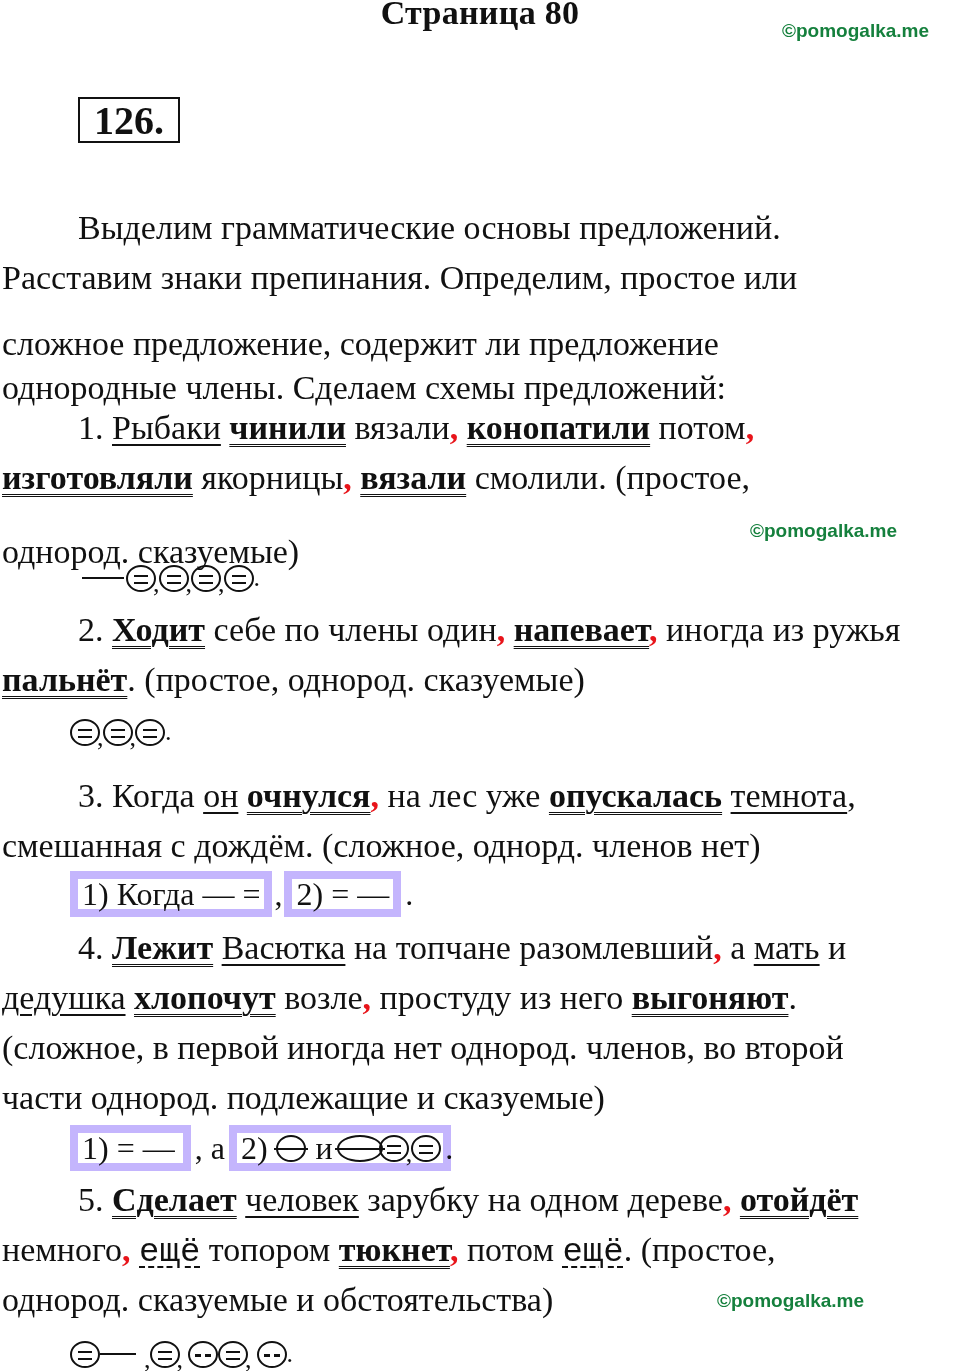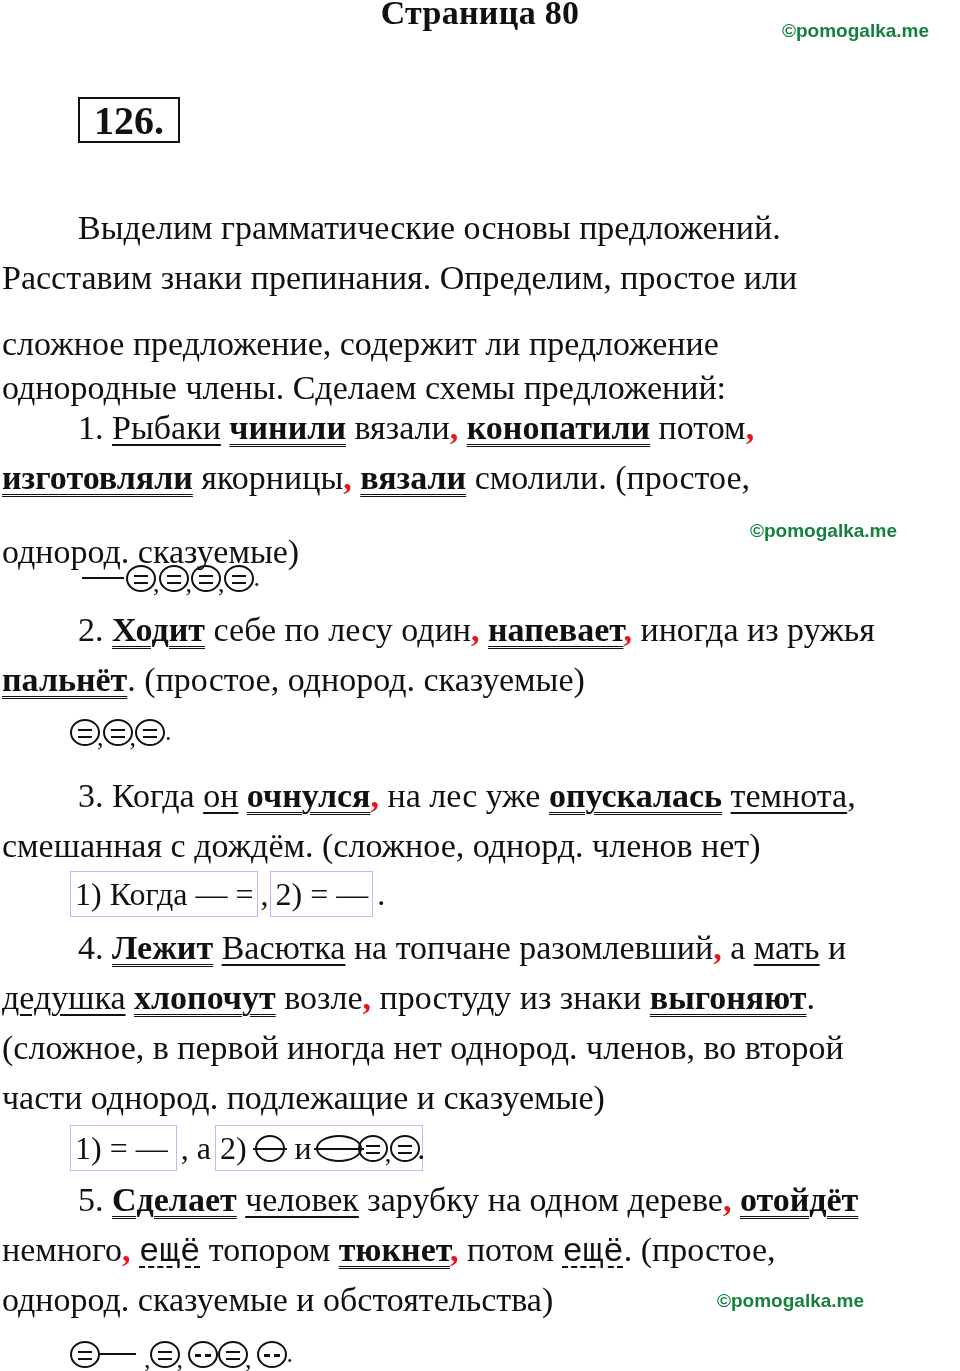--- a/index.html
+++ b/index.html
@@ -34,21 +34,21 @@
     .circ {
       display: inline-block; width: 30px; height: 27px; border: 2px solid #111; border-radius: 50%;
       position: relative; box-sizing: border-box; margin-right: 0;
     }
     .circ.wide { width: 46px; }
     .circ .eq { position: absolute; left: 6px; right: 6px; top: 8px; height: 5px; border-top: 2px solid #111; border-bottom: 2px solid #111; }
     .circ .one { position: absolute; left: -4px; right: -4px; top: 11px; border-top: 2px solid #111; }
     .circ .dd { position: absolute; left: 5px; right: 5px; top: 11px; border-top: 3px dashed #111; }
     .sch-comma { font-size: 26px; margin: 0 -1px 0 -3px; position: relative; top: 6px; }
     .dash { display: inline-block; width: 42px; border-top: 2px solid #111; margin: 0 2px; }
-    .box { border: 1px solid #c4b5fd; padding: 0 4px; height: 46px; display: inline-flex; align-items: center; box-sizing: border-box; }
+    .box { border: 8px solid #c4b5fd; padding: 0 4px; height: 46px; display: inline-flex; align-items: center; box-sizing: border-box; }
   </style>
 </head>
 <body>
 
 <div class="page-title">Страница 80</div>
 <div class="watermark" style="left:782px;top:20px;">©pomogalka.me</div>
 
 <div class="task-number">126.</div>
 
 <div class="line ind" style="top:208px;">Выделим грамматические основы предложений.</div>
@@ -88,21 +88,21 @@
     <span class="sch-comma">,</span>
   <span class="circ">
       <span class="eq"></span>
     </span>
     <span style="font-size:26px;">.</span>
 </div>
 
 <div class="line ind" style="top:610px;">
   <span>2.</span>
   <span class="u2">Ходит</span>
-  <span>себе по лесу один</span><span class="red">,</span>
+  <span>себе по члены один</span><span class="red">,</span>
   <span class="u2">напевает</span><span class="red">,</span>
   <span>иногда из ружья</span>
 </div>
 <div class="line" style="top:660px;">
   <span class="u2">пальнёт</span><span>. (простое, однород. сказуемые)</span>
 </div>
 <div class="scheme" style="top:712px;">
   <span class="circ">
       <span class="eq"></span>
     </span>
@@ -140,21 +140,21 @@
   <span class="u1">Васютка</span>
   <span>на топчане разомлевший</span><span class="red">,</span>
   <span>а</span>
   <span class="u1">мать</span>
   <span>и</span>
 </div>
 <div class="line" style="top:978px;">
   <span class="u1">дедушка</span>
   <span class="u2">хлопочут</span>
   <span>возле</span><span class="red">,</span>
-  <span>простуду из знаки</span>
+  <span>простуду из него</span>
   <span class="u2">выгоняют</span><span>.</span>
 </div>
 <div class="line" style="top:1028px;">(сложное, в первой иногда нет однород. членов, во второй</div>
 <div class="line" style="top:1078px;">части однород. подлежащие и сказуемые)</div>
 <div class="scheme" style="top:1128px;">
   <span class="box" style="padding-right:8px;">1) = —</span>
   <span style="margin:0 4px;">, а</span>
   <span class="box" style="padding-right:2px;">
     <span style="margin-right:8px;">2)</span>
     <span class="circ">

